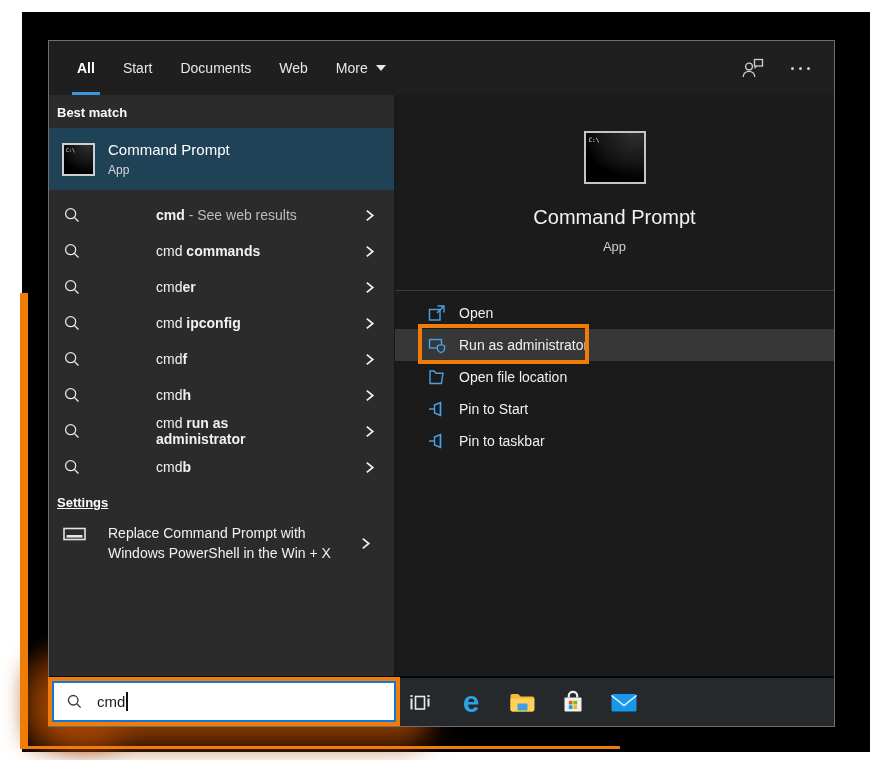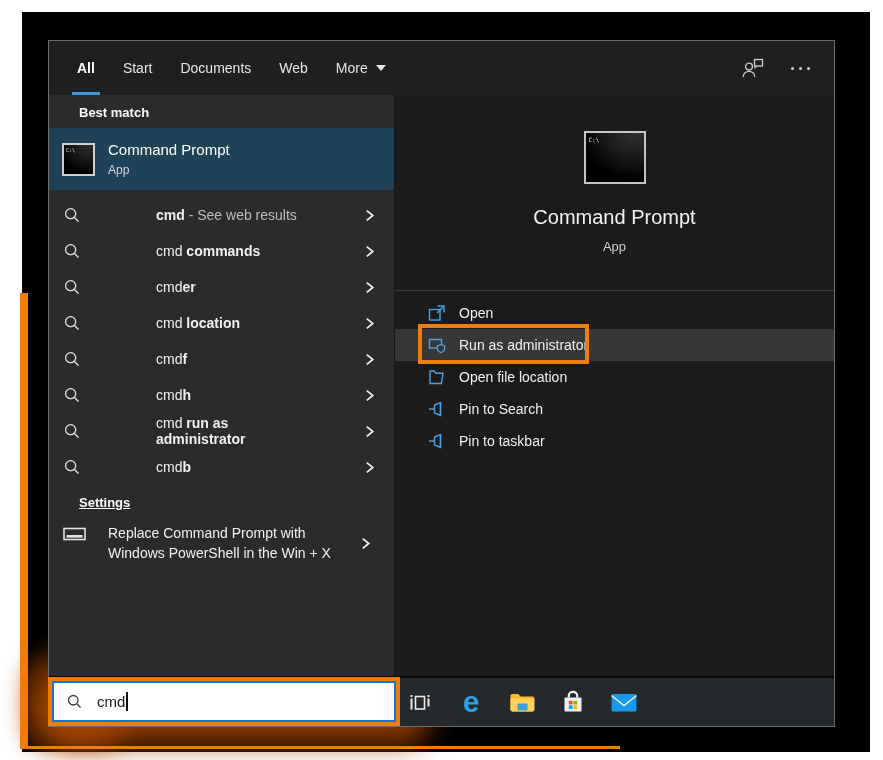--- a/index.html
+++ b/index.html
@@ -36,21 +36,21 @@
     border-top:6px solid #e6e6e6; margin-left:8px; }
   .hdr-right { margin-left:auto; display:flex; align-items:center; gap:26px; }
   .dots { display:flex; gap:5px; }
   .dots i { width:3px; height:3px; border-radius:50%; background:#d0d0d0; display:block; }
 
   
   .main { flex:1 1 auto; display:flex; min-height:0; }
   .leftcol { width:345px; background:#2b2b2b; display:flex; flex-direction:column; }
   .rightcol { flex:1; background:#1c1b1b; position:relative; border-left:1px solid #171717; }
 
-  .sec-label { font-size:13px; font-weight:700; color:#fafafa; padding-left:30px; }
+  .sec-label { font-size:13px; font-weight:700; color:#fafafa; padding-left:8px; }
   .lbl-best { margin-top:10px; }
   .best-row { margin-top:8px; height:62px; background:#1f4257; display:flex; align-items:center;
     padding-left:13px; }
   .cmd-ico-sm { width:33px; height:33px; border:2px solid #cfcfcf; margin-right:13px; flex:0 0 auto;
     background:radial-gradient(130% 130% at 80% 0%, #2e2e2e 0%, #111 50%, #000 75%);
     color:#e8e8e8; font-size:5px; padding:2px 0 0 2px; font-family:"DejaVu Sans Mono", monospace; }
   .best-title { font-size:15px; color:#fff; }
   .best-sub { font-size:12px; color:#d6d6d6; margin-top:5px; }
 
   .lbl-web { margin-top:17px; }
@@ -193,21 +193,21 @@
               </svg>
           </span>
         </div>
         <div class="sug-row">
           <span class="icon-cell">
             <svg width="18" height="18" viewBox="0 0 20 20">
                 <circle cx="8.5" cy="8.5" r="5.6" fill="none" stroke="#e8e8e8" stroke-width="1.4"></circle>
                 <line x1="12.7" y1="12.7" x2="17.2" y2="17.2" stroke="#e8e8e8" stroke-width="1.4"></line>
               </svg>
           </span>
-          <span class="sug-text"><span>cmd </span><span data-w="bold">location</span></span>
+          <span class="sug-text"><span>cmd </span><span data-w="bold">ipconfig</span></span>
           <span>
             <svg width="13" height="13" viewBox="0 0 12 12">
                 <polyline points="3.5,1.5 9,6 3.5,10.5" fill="none" stroke="#efefef" stroke-width="1.6"></polyline>
               </svg>
           </span>
         </div>
         <div class="sug-row">
           <span class="icon-cell">
             <svg width="18" height="18" viewBox="0 0 20 20">
                 <circle cx="8.5" cy="8.5" r="5.6" fill="none" stroke="#e8e8e8" stroke-width="1.4"></circle>
@@ -326,21 +326,21 @@
         <div class="action-row">
           <span class="icon-cell">
             <svg width="18" height="18" viewBox="0 0 18 18">
               <g stroke="#4aa0e4" stroke-width="1.4" fill="none">
                 <line x1="1" y1="9" x2="6" y2="9"></line>
                 <path d="M6.5 5 l6-2.5 v13 l-6-2.5 z"></path>
                 <line x1="12.5" y1="2.5" x2="12.5" y2="15.5"></line>
               </g>
             </svg>
           </span>
-          <span>Pin to Search</span>
+          <span>Pin to Start</span>
         </div>
 
         <div class="action-row">
           <span class="icon-cell">
             <svg width="18" height="18" viewBox="0 0 18 18">
               <g stroke="#4aa0e4" stroke-width="1.4" fill="none">
                 <line x1="1" y1="9" x2="6" y2="9"></line>
                 <path d="M6.5 5 l6-2.5 v13 l-6-2.5 z"></path>
                 <line x1="12.5" y1="2.5" x2="12.5" y2="15.5"></line>
               </g>

